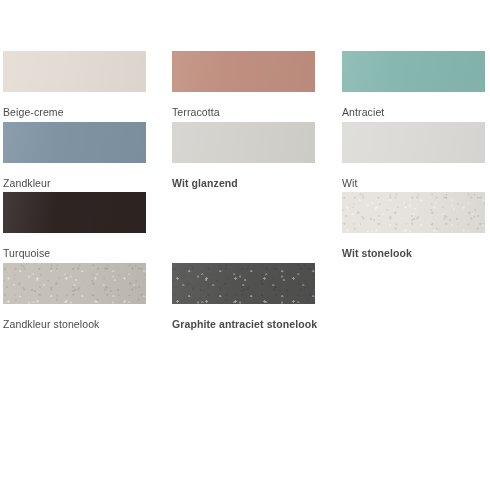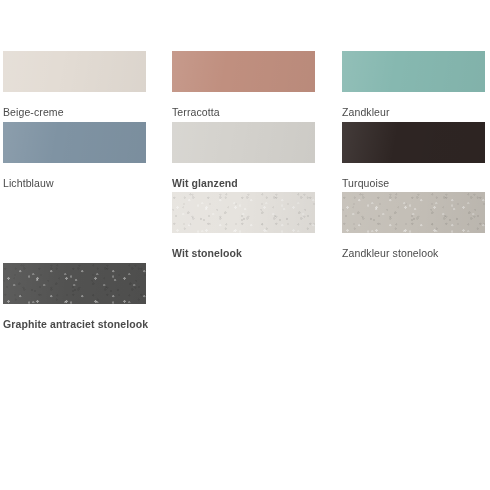--- a/index.html
+++ b/index.html
@@ -145,33 +145,37 @@
     </div>
 
 
     <div class="swatch-cell col-3">
       <div class="swatch-chip sheen" style="background-color: rgb(192, 143, 127);"></div>
       <div class="swatch-label" style="color: rgb(74, 74, 74);">Terracotta</div>
     </div>
 
     <div class="swatch-cell col-1">
       <div class="swatch-chip sheen" style="background-color: rgb(134, 184, 176);"></div>
-      <div class="swatch-label" style="color: rgb(74, 74, 74);">Zandkleur</div>
+      <div class="swatch-label" style="color: rgb(74, 74, 74);">Antraciet</div>
     </div>
 
     <div class="swatch-cell col-2">
       <div class="swatch-chip sheen" style="background-color: rgb(127, 147, 163);"></div>
-      <div class="swatch-label" style="color: rgb(74, 74, 74);">Lichtblauw</div>
+      <div class="swatch-label" style="color: rgb(74, 74, 74);">Zandkleur</div>
     </div>
 
     <div class="swatch-cell col-3">
       <div class="swatch-chip sheen" style="background-color: rgb(212, 210, 205);"></div>
       <div class="swatch-label" style="color: rgb(74, 74, 74); font-weight: bold;">Wit glanzend</div>
     </div>
 
+    <div class="swatch-cell col-1">
+      <div class="swatch-chip sheen" style="background-color: rgb(220, 219, 215);"></div>
+      <div class="swatch-label" style="color: rgb(74, 74, 74);">Wit</div>
+    </div>
 
     <div class="swatch-cell col-2">
       <div class="swatch-chip sheen" style="background-color: rgb(46, 37, 35);"></div>
       <div class="swatch-label" style="color: rgb(74, 74, 74);">Turquoise</div>
     </div>
 
     <div class="swatch-cell col-3">
       <div class="swatch-chip empty"></div>
       <div class="swatch-label" style="color: rgb(74, 74, 74);"></div>
     </div>

